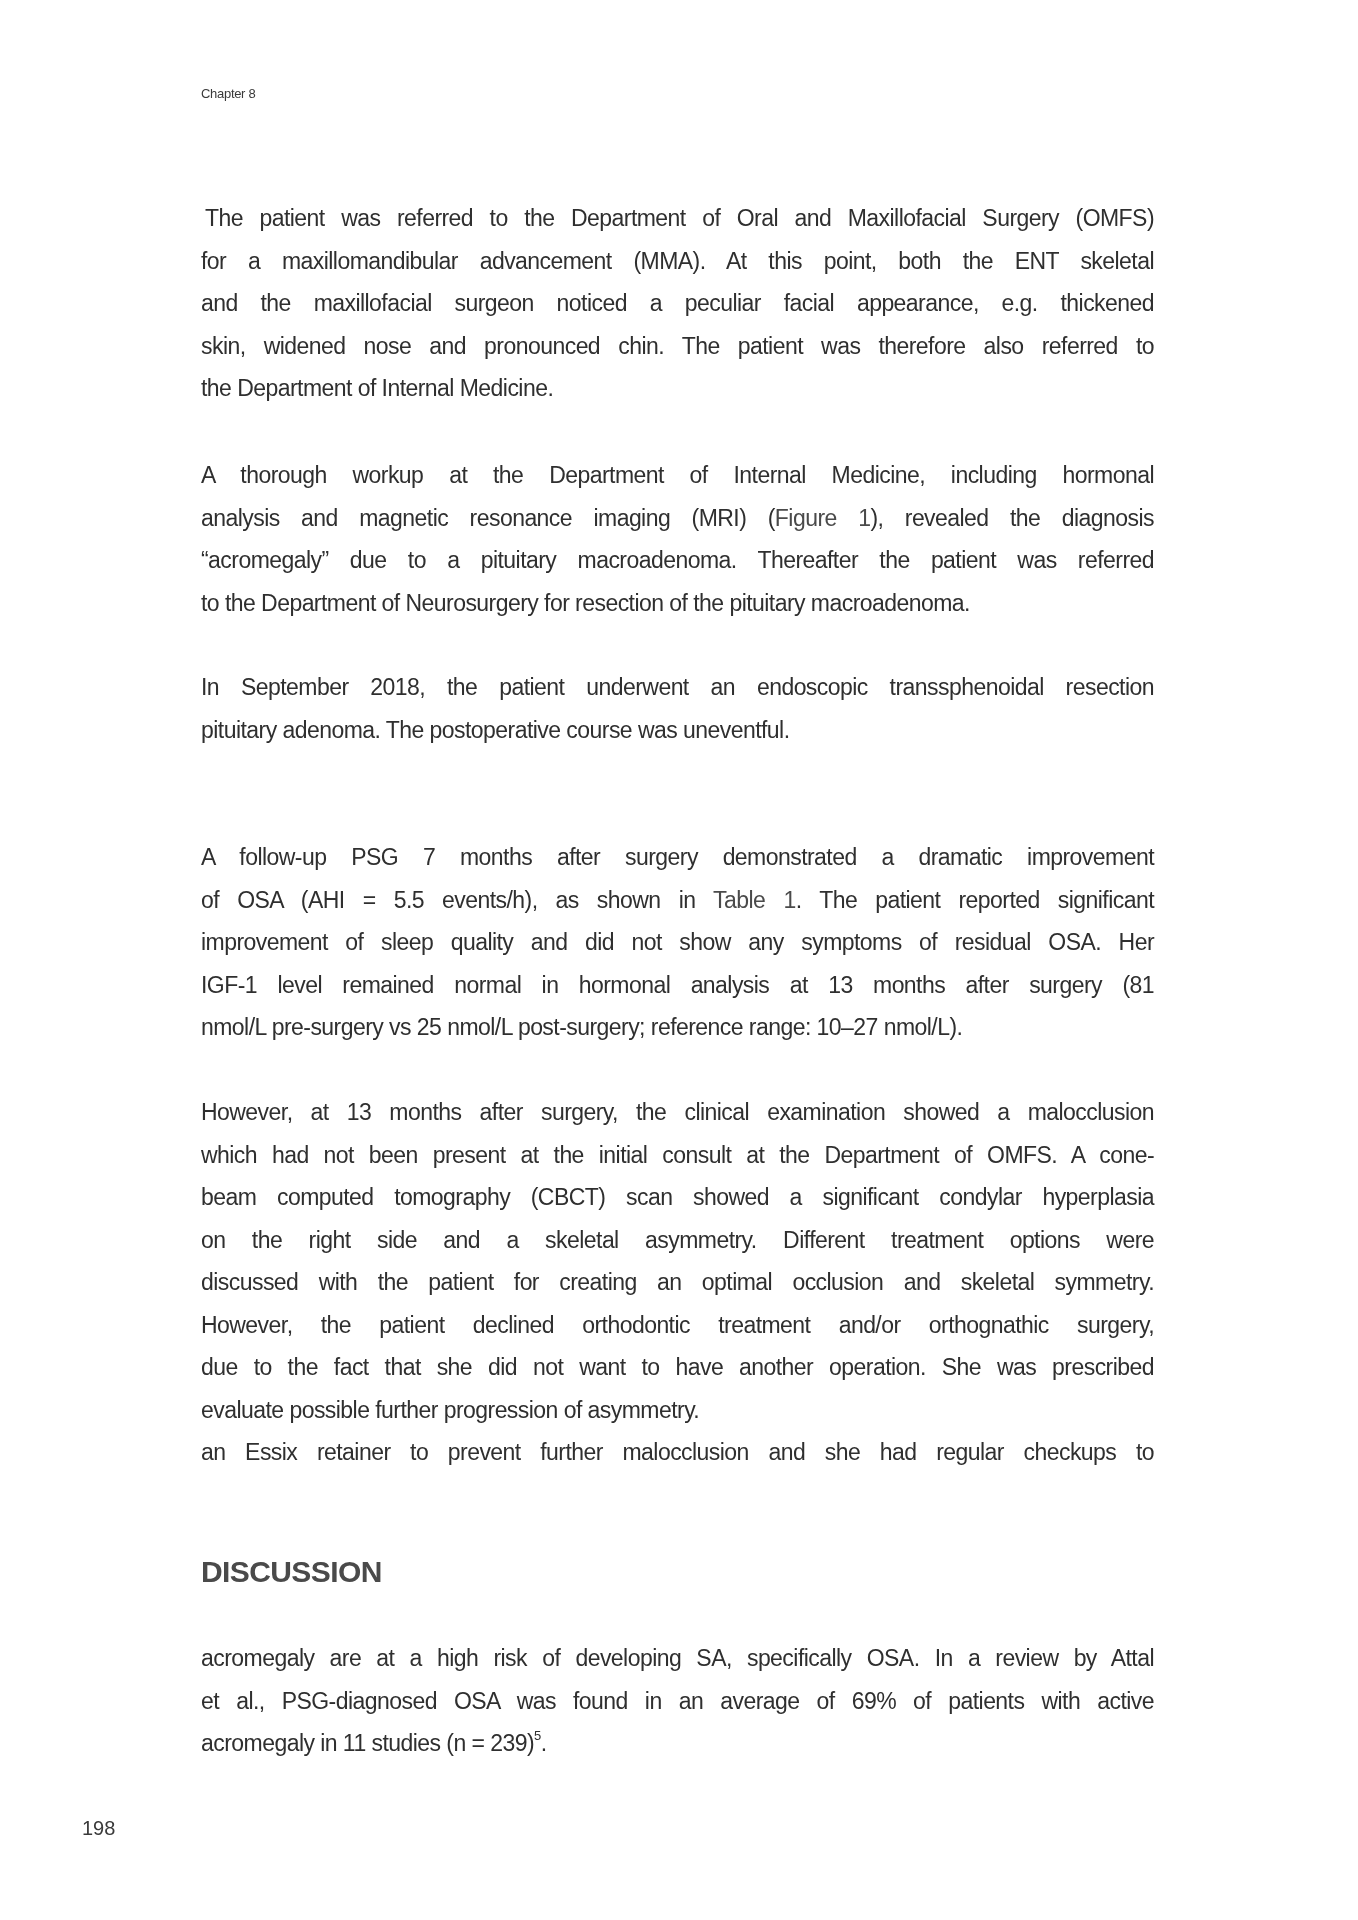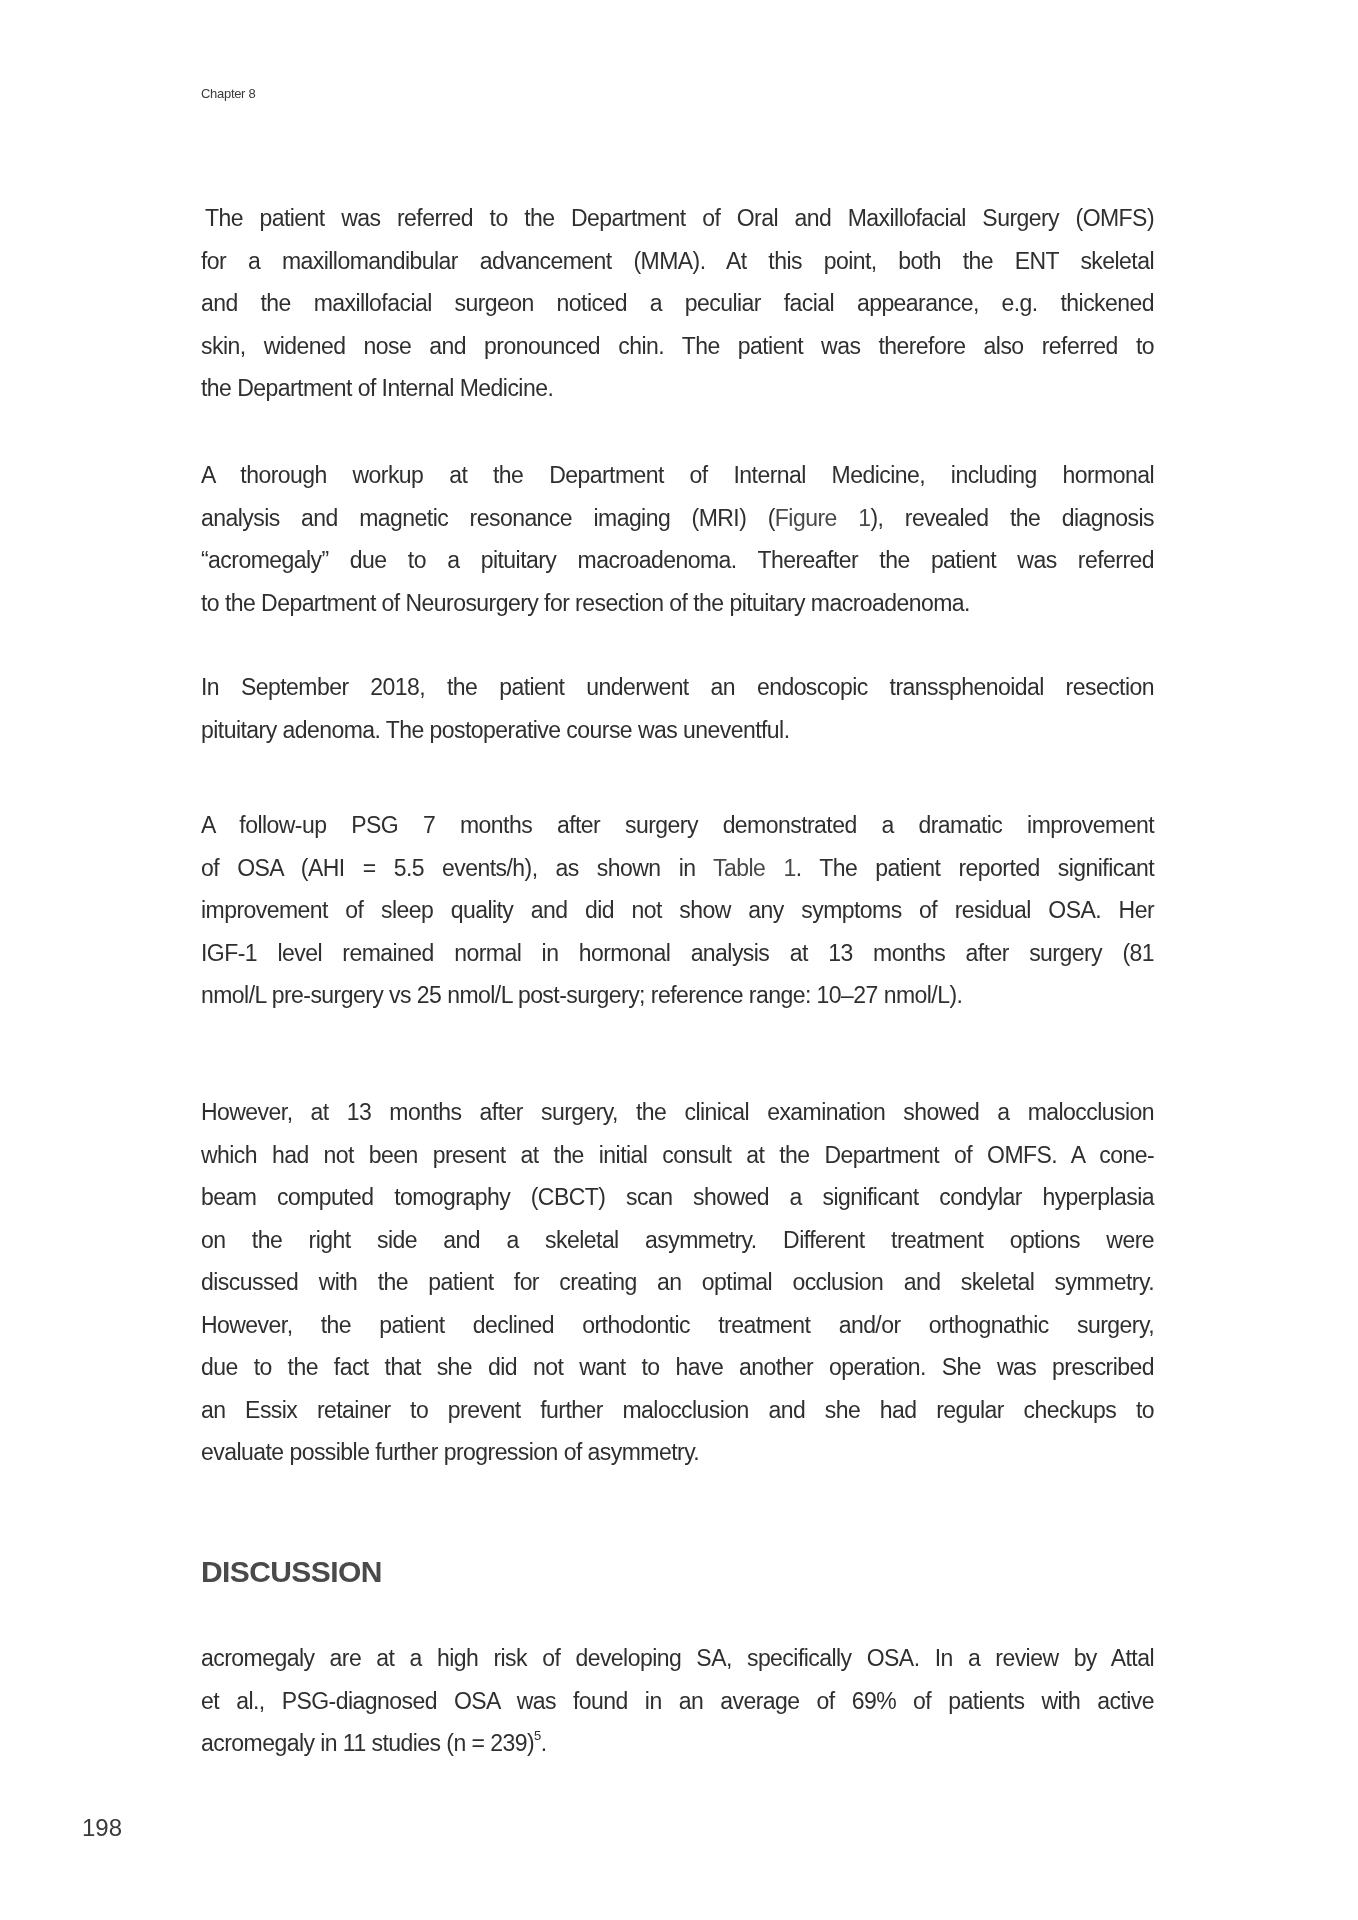--- a/index.html
+++ b/index.html
@@ -21,21 +21,21 @@
     top: 82px;
     font-size: 13px;
     line-height: 24px;
     color: #3a3a3a;
     letter-spacing: -0.3px;
   }
   .page-number {
     position: absolute;
     left: 82px;
     top: 1816px;
-    font-size: 24px;
+    font-size: 20px;
     line-height: 24px;
     color: #3a3a3a;
   }
   .para {
     position: absolute;
     left: 0;
     width: 953px;
   }
   .line {
     display: block;
@@ -96,38 +96,38 @@
   <span class="line"><span>analysis and magnetic resonance imaging (MRI) (</span><span class="bold-ref">Figure 1</span><span>), revealed the diagnosis</span></span>
   <span class="line">“acromegaly” due to a pituitary macroadenoma. Thereafter the patient was referred</span>
   <span class="line last">to the Department of Neurosurgery for resection of the pituitary macroadenoma.</span>
 </div>
 
 <div class="para" style="left:201px; top:666px;">
   <span class="line">In September 2018, the patient underwent an endoscopic transsphenoidal resection</span>
   <span class="line last">pituitary adenoma. The postoperative course was uneventful.</span>
 </div>
 
-<div class="para" style="left:201px; top:804px;">
+<div class="para" style="left:201px; top:836px;">
   <span class="line">A follow-up PSG 7 months after surgery demonstrated a dramatic improvement</span>
   <span class="line"><span>of OSA (AHI = 5.5 events/h), as shown in </span><span class="bold-ref">Table 1</span><span>. The patient reported significant</span></span>
   <span class="line">improvement of sleep quality and did not show any symptoms of residual OSA. Her</span>
   <span class="line">IGF-1 level remained normal in hormonal analysis at 13 months after surgery (81</span>
   <span class="line last">nmol/L pre-surgery vs 25 nmol/L post-surgery; reference range: 10–27 nmol/L).</span>
 </div>
 
 <div class="para" style="left:201px; top:1091px;">
   <span class="line">However, at 13 months after surgery, the clinical examination showed a malocclusion</span>
   <span class="line">which had not been present at the initial consult at the Department of OMFS. A cone-</span>
   <span class="line">beam computed tomography (CBCT) scan showed a significant condylar hyperplasia</span>
   <span class="line">on the right side and a skeletal asymmetry. Different treatment options were</span>
   <span class="line">discussed with the patient for creating an optimal occlusion and skeletal symmetry.</span>
   <span class="line">However, the patient declined orthodontic treatment and/or orthognathic surgery,</span>
   <span class="line">due to the fact that she did not want to have another operation. She was prescribed</span>
+  <span class="line last">evaluate possible further progression of asymmetry.</span>
   <span class="line">an Essix retainer to prevent further malocclusion and she had regular checkups to</span>
-  <span class="line last">evaluate possible further progression of asymmetry.</span>
 </div>
 
 <h2 class="section-heading" style="margin:0;">DISCUSSION</h2>
 
 <div class="para" style="left:201px; top:1637px;">
   <span class="line">acromegaly are at a high risk of developing SA, specifically OSA. In a review by Attal</span>
   <span class="line">et al., PSG-diagnosed OSA was found in an average of 69% of patients with active</span>
   <span class="line last"><span>acromegaly in 11 studies (n = 239)</span><sup>5</sup><span>.</span></span>
 </div>
 

